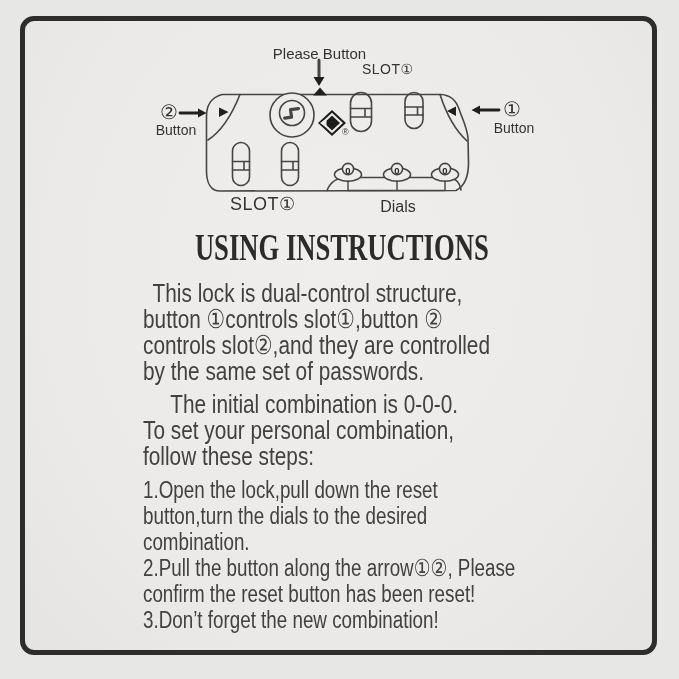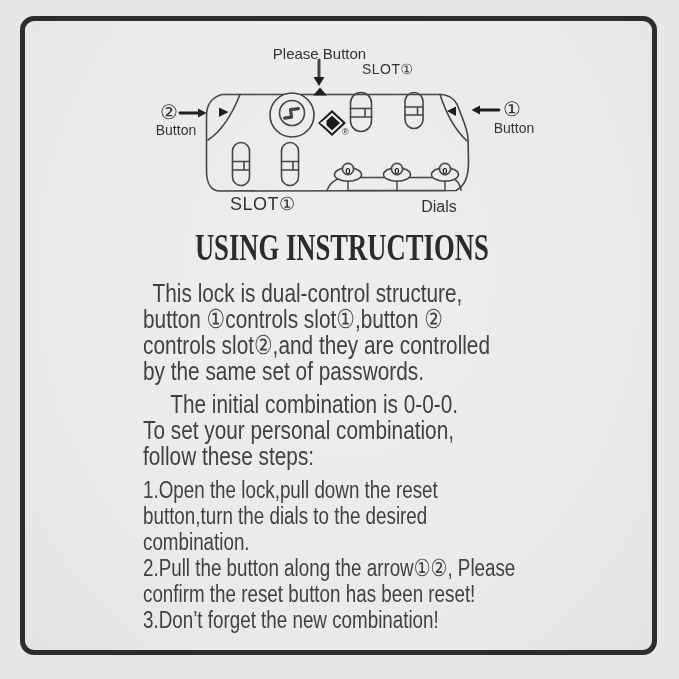--- a/index.html
+++ b/index.html
@@ -129,21 +129,21 @@
     </g>
   </svg>
 
   <div class="lbl center" style="left:252px;top:46px;width:135px;font-size:15px;">Please Button</div>
   <div class="lbl" style="left:362px;top:62px;font-size:14px;letter-spacing:0.5px;">SLOT①</div>
   <div class="lbl" style="left:160px;top:101px;font-size:20px;">②</div>
   <div class="lbl center" style="left:148px;top:123px;width:56px;font-size:14px;">Button</div>
   <div class="lbl" style="left:503px;top:98px;font-size:20px;">①</div>
   <div class="lbl center" style="left:486px;top:121px;width:56px;font-size:14px;">Button</div>
   <div class="lbl" style="left:230px;top:195px;font-size:18px;letter-spacing:0.5px;">SLOT①</div>
-  <div class="lbl center" style="left:374px;top:198px;width:48px;font-size:16px;margin-left:41px;">Dials</div>
+  <div class="lbl center" style="left:374px;top:198px;width:48px;font-size:16px;">Dials</div>
   <div class="lbl" style="left:342px;top:128px;font-size:9px;">®</div>
   <span class="dialzero" style="left:348px;top:169.5px;">0</span>
   <span class="dialzero" style="left:397px;top:169.5px;">0</span>
   <span class="dialzero" style="left:445px;top:169.5px;">0</span>
 
   <div class="title">USING INSTRUCTIONS</div>
 
   <div class="textcol">
     <div class="para1">
       <div class="line indent-sm">This lock is dual-control structure,</div>

